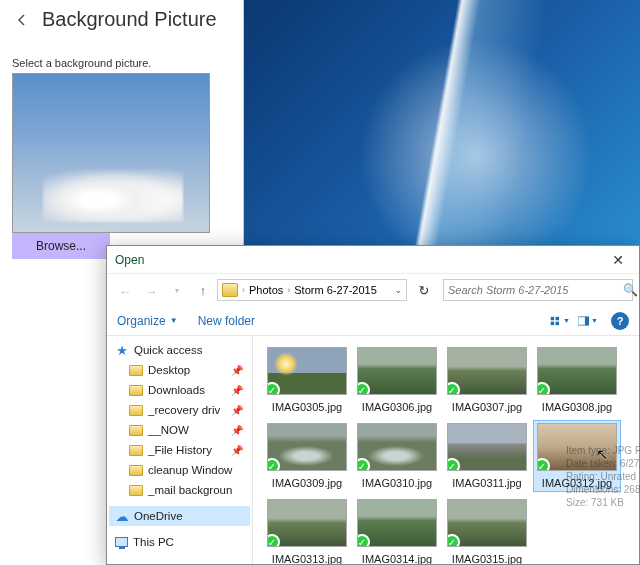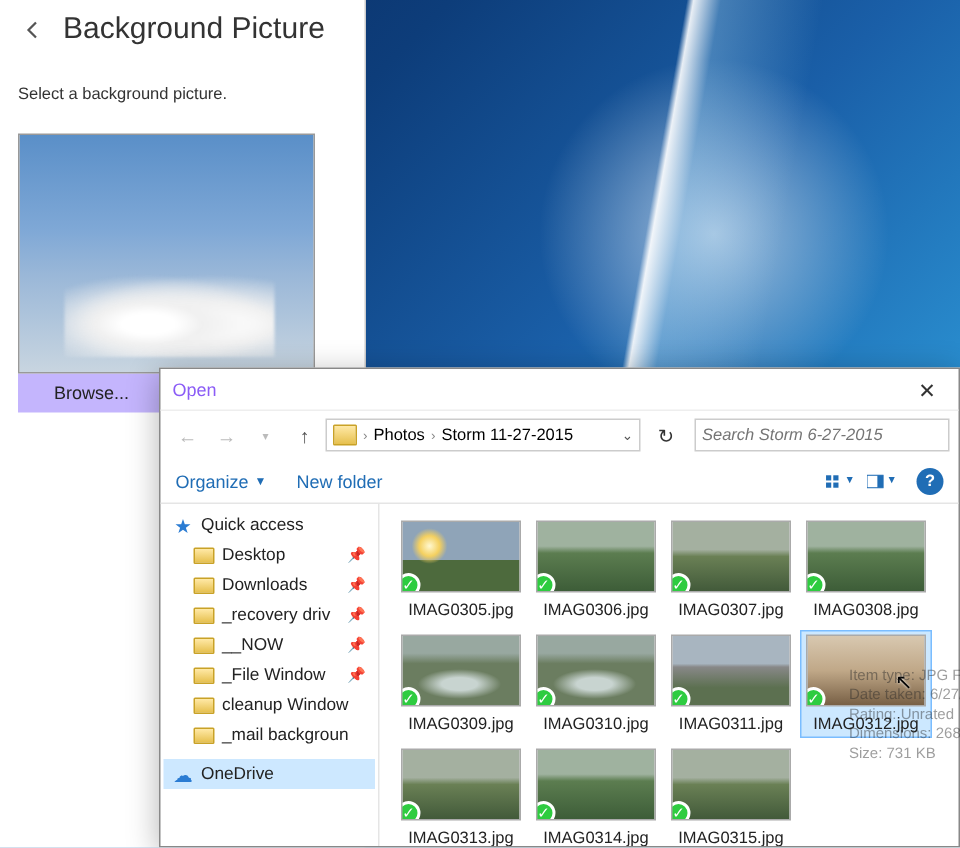--- a/index.html
+++ b/index.html
@@ -25,21 +25,21 @@
   .settings-panel {
     position: absolute; left:0; top:0;
     width: 244px; height: 565px;
     background: #fff;
     border-right: 1px solid #ccc;
     padding: 8px 12px 0 12px;
   }
   .settings-header { display:flex; align-items:center; gap:10px; margin-bottom:26px; }
   .back-chevron { width:20px; height:20px; display:flex; align-items:center; justify-content:center; color:#555; font-size:16px; }
   .settings-title { font-size:20px; font-weight:300; color:#333; }
-  .settings-sub { font-size:11px; color:#333; margin-bottom:20px; }
+  .settings-sub { font-size:11px; color:#333; margin-bottom:4px; }
   .preview-box {
     width:198px; height:160px;
     background: linear-gradient(180deg, #5a8fc8 0%, #7fa8d6 40%, #9bb8d8 60%, #c8d5e0 100%);
     position:relative; overflow:hidden;
     border:1px solid #999;
   }
   .preview-box::after{
     content:""; position:absolute; bottom:10px; left:30px; width:140px; height:55px;
     background: radial-gradient(ellipse at 40% 60%, #fff 15%, #f0f0f0 30%, rgba(240,240,240,0) 70%),
                 radial-gradient(ellipse at 70% 60%, #fff 15%, #f0f0f0 30%, rgba(240,240,240,0) 70%);
@@ -53,32 +53,32 @@
 
   .file-dialog {
     position:absolute; left:106px; top:245px;
     width:534px; height:320px;
     background:#fff;
     border:1px solid #888;
     box-shadow: 0 4px 20px rgba(0,0,0,0.3);
     display:flex; flex-direction:column;
   }
   .title-bar { height:28px; display:flex; align-items:center; padding:0 8px; border-bottom:1px solid #eee; }
-  .title-text { font-size:12px; color:#8b5cf6; flex:1; }
+  .title-text { font-size:12px; color:#14532d; flex:1; }
   .close-x { width:26px; height:24px; display:flex; align-items:center; justify-content:center; font-size:14px; color:#333; }
 
   .nav-bar { height:32px; display:flex; align-items:center; padding:0 6px; gap:2px; }
   .nav-ico { width:24px; height:24px; display:flex; align-items:center; justify-content:center; color:#555; font-size:13px; }
   .nav-ico.disabled { color:#bbb; }
   .addr-box { flex:1; height:22px; border:1px solid #ccc; display:flex; align-items:center; padding:0 4px; gap:2px; font-size:11px; }
   .addr-folder-ico { width:16px; height:14px; background:linear-gradient(#ffe9a6,#e6c04e); border:1px solid #c9a227; border-radius:1px; }
   .addr-sep { color:#888; font-size:9px; padding:0 2px; }
   .addr-drop { color:#555; font-size:9px; padding-left:4px; }
   .refresh-ico { width:22px; height:22px; display:flex; align-items:center; justify-content:center; color:#333; font-size:13px; margin-left:4px;}
-  .search-box { width:170px; height:22px; border:1px solid #ccc; margin-left:6px; display:flex; align-items:center; padding:0 4px;gap:32px; }
+  .search-box { width:190px; height:22px; border:1px solid #ccc; margin-left:6px; display:flex; align-items:center; padding:0 4px;gap:32px; }
   .search-box input { flex:1; border:none; outline:none; font-size:11px; font-style:italic; color:#888; background:transparent;}
   .search-glass { color:#206db5; font-size:12px; }
 
   .toolbar { height:30px; display:flex; align-items:center; padding:0 10px; gap:6px; border-bottom:1px solid #e5e5e5;}
   .org-btn { color:#206db5; font-size:12px; display:flex; align-items:center; gap:4px;text-align:center;}
   .nf-btn { color:#206db5; font-size:12px; margin-left:14px;}
   .toolbar-spacer { flex:1; }
   .view-ico { width:22px; height:20px; display:flex; align-items:center; justify-content:center; color:#206db5; border:1px solid transparent;}
   .view-ico svg { display:block; }
   .help-ico { width:18px; height:18px; border-radius:50%; background:#206db5; color:#fff; display:flex; align-items:center; justify-content:center; font-size:11px; font-weight:bold; margin-left:6px;}
@@ -148,21 +148,21 @@
   <div class="nav-bar">
     <div class="nav-ico disabled">←</div>
     <div class="nav-ico disabled">→</div>
     <div class="nav-ico disabled" style="font-size:8px">▾</div>
     <div class="nav-ico">↑</div>
     <div class="addr-box">
       <span class="addr-folder-ico"></span>
       <span class="addr-sep">›</span>
       <span>Photos</span>
       <span class="addr-sep">›</span>
-      <span>Storm 11-27-2015</span>
+      <span>Storm 6-27-2015</span>
       <span style="flex:1"></span>
       <span class="addr-drop">⌄</span>
     </div>
     <div class="refresh-ico">↻</div>
     <div class="search-box">
       <input placeholder="Search Storm 6-27-2015" style="">
       <span class="search-glass">🔍</span>
     </div>
   </div>
 
@@ -214,38 +214,42 @@
             <span>_recovery driv</span>
             <span class="pin">📌</span>
           </div>
           <div class="tree-item sub">
             <span class="ico folder"></span>
             <span>__NOW</span>
             <span class="pin">📌</span>
           </div>
           <div class="tree-item sub">
             <span class="ico folder"></span>
-            <span>_File Window</span>
+            <span>_File History</span>
             <span class="pin">📌</span>
           </div>
           <div class="tree-item sub">
             <span class="ico folder"></span>
             <span>cleanup Window</span>
           </div>
           <div class="tree-item sub">
             <span class="ico folder"></span>
             <span>_mail backgroun</span>
           </div>
         </div>
       <div style="height:6px"></div>
       <div class="tree-item sel">
         <span class="ico cloud">☁</span>
         <span>OneDrive</span>
       </div>
       <div style="height:6px"></div>
+      <div class="tree-item">
+        <span class="ico monitor"></span>
+        <span>This PC</span>
+      </div>
     </div>
     <div class="file-view">
       <div class="grid" id="file-grid">
           <div class="thumb-wrap">
             <div class="thumb sky1">
               <div class="check">✓</div>
             </div>
             <div class="fname">IMAG0305.jpg</div>
           </div>
           <div class="thumb-wrap">

